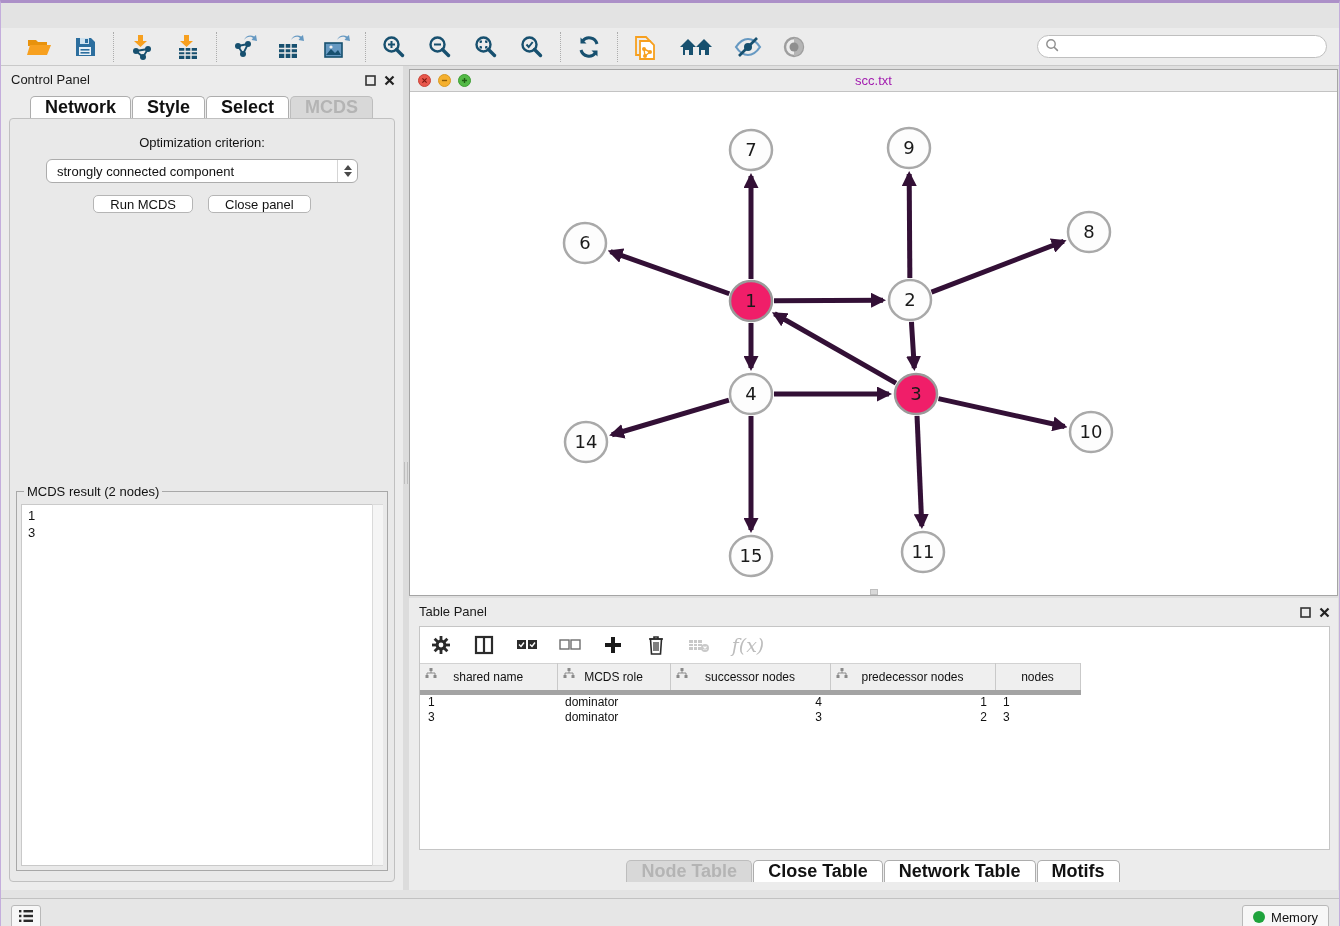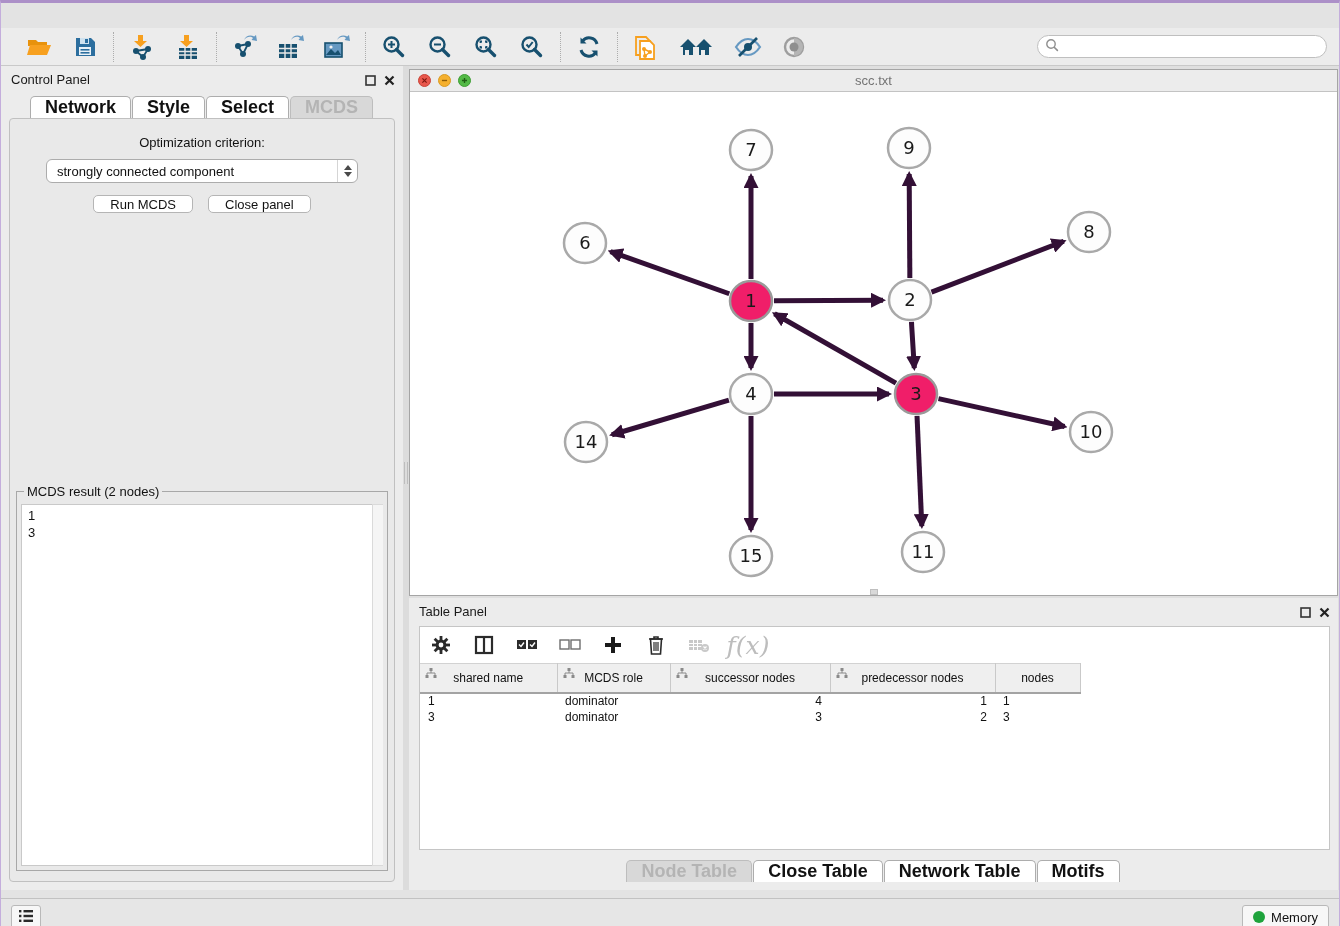--- a/index.html
+++ b/index.html
@@ -53,32 +53,32 @@
   .v-handle { position:absolute; top:396px; left:1px; width:4px; height:22px; border-left:1px solid #BDBDBD; border-right:1px solid #BDBDBD; }
 
   
   .net-window { position:absolute; left:408px; right:1px; top:3px; height:527px; background:#FFFFFF; border:1px solid #A5A5A5; }
   .net-titlebar { position:absolute; top:0; left:0; right:0; height:22px; background:#ECECEC; border-bottom:1px solid #C3C3C3; }
   .nt-btn { position:absolute; top:4px; width:13px; height:13px; border-radius:50%; }
   .nt-close{ left:8px; background:#E8574C; border:1px solid #C94337; }
   .nt-min{ left:28px; background:#F5B02E; border:1px solid #D99A22; }
   .nt-max{ left:48px; background:#53B946; border:1px solid #3D9E33; }
   .nt-glyph { position:absolute; left:0; top:0; width:100%; height:100%; }
-  .net-title { position:absolute; left:0; right:0; top:3px; text-align:center; font-size:13px; color:#737373; }
+  .net-title { position:absolute; left:0; right:0; top:3px; text-align:center; font-size:13px; color:#a21caf; }
   .net-content { position:absolute; top:22px; left:0; right:0; bottom:0; background:#FFFFFF; overflow:hidden; }
   .net-grip { position:absolute; bottom:0; left:50%; margin-left:-4px; width:8px; height:6px; background:#D9D9D9; border:1px solid #BFBFBF; }
 
   
   .table-panel { position:absolute; left:408px; right:1px; top:532px; bottom:0; background:#ECECEC; }
   .tp-inner { position:absolute; left:10px; right:8px; top:28px; height:224px; background:#FFFFFF; border:1px solid #C5C5C5; }
   .tp-toolbar { height:36px; display:flex; align-items:center; gap:21px; padding-left:10px; background:#FFFFFF; }
   .tp-toolbar .tb-btn{ width:22px; height:22px; }
-  .fx { font-family:"DejaVu Serif", serif; font-style:italic; font-size:25px; color:#BDBDBD; }
+  .fx { font-family:"DejaVu Serif", serif; font-style:italic; font-size:19px; color:#BDBDBD; }
   .grid-table { width:660px; border-collapse:collapse; table-layout:fixed; }
-  .grid-table th { background:#EFEFEF; border-top:1px solid #D2D2D2; border-bottom:2px solid #a3a3a3; border-right:1px solid #C9C9C9; font-weight:normal; font-size:12px; height:29px; color:#111; position:relative; }
+  .grid-table th { background:#EFEFEF; border-top:1px solid #D2D2D2; border-bottom:5px solid #a3a3a3; border-right:1px solid #C9C9C9; font-weight:normal; font-size:12px; height:29px; color:#111; position:relative; }
   .grid-table th .h-ic { position:absolute; left:5px; top:4px; }
   .grid-table td { font-size:12px; height:16px; padding:0 8px; color:#111; }
   .al{ text-align:left; } .ar{ text-align:right; }
   .tp-tabs { position:absolute; left:0; right:0; bottom:8px; display:flex; justify-content:center; }
 
   
   .status-bar { position:absolute; left:0; right:0; bottom:0; height:28px; background:#E6E6E6; border-top:1px solid #C2C2C2; }
   .sb-btn { position:absolute; top:6px; height:24px; background:#F7F7F7; border:1px solid #B9B9B9; border-radius:3px; display:flex; align-items:center; justify-content:center; font-size:13px; color:#111; }
   .sb-list { left:10px; width:30px; }
   .sb-mem { right:10px; padding:0 10px; gap:6px; }

